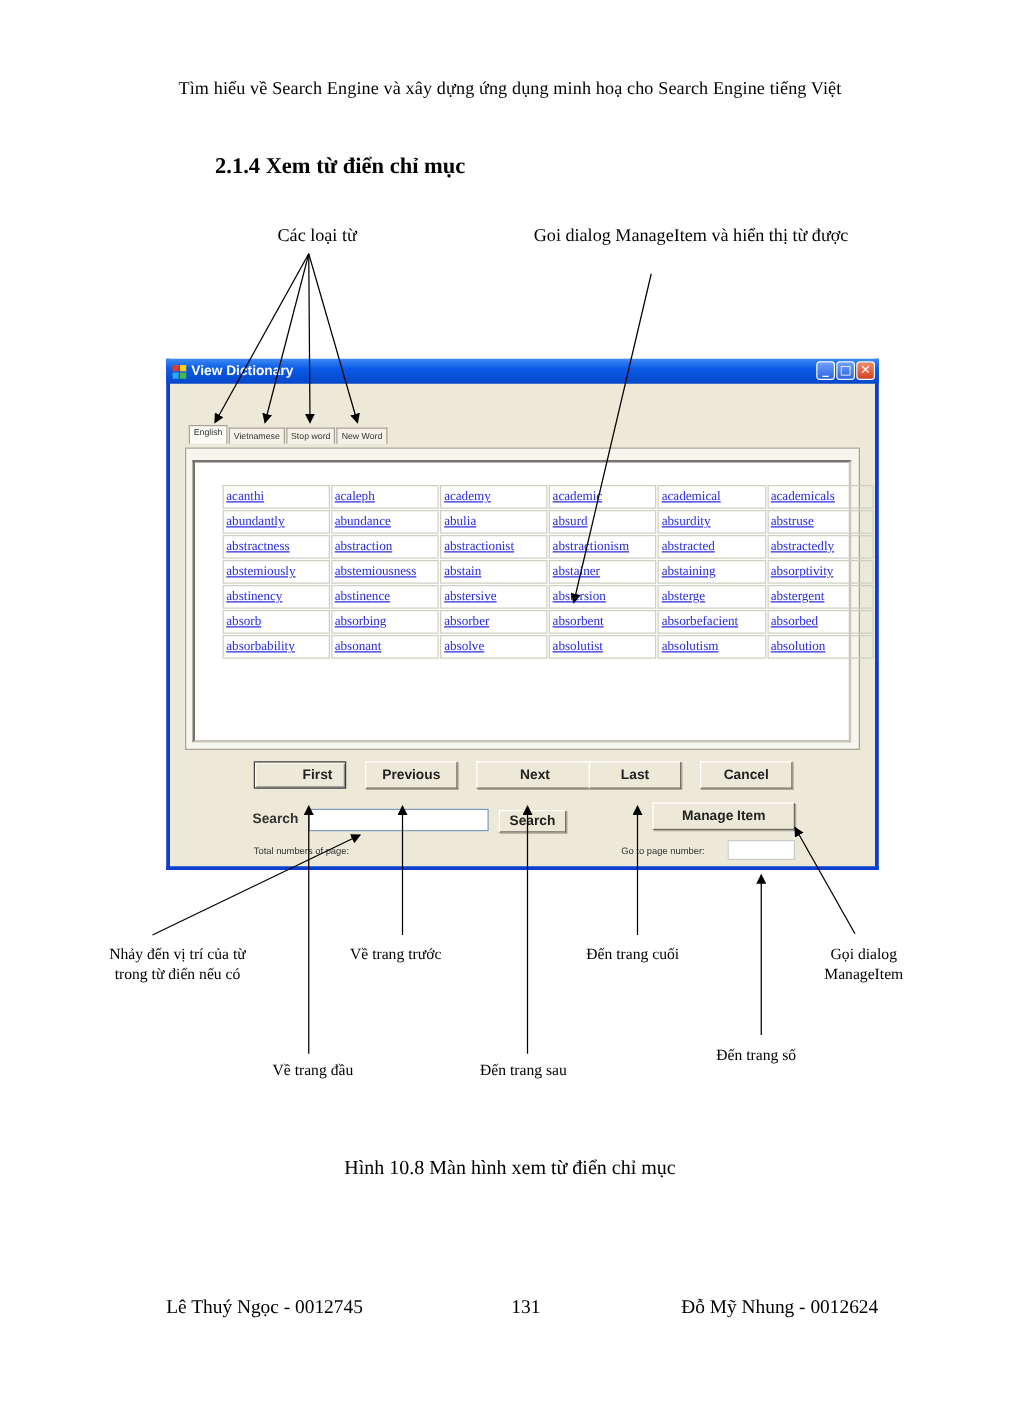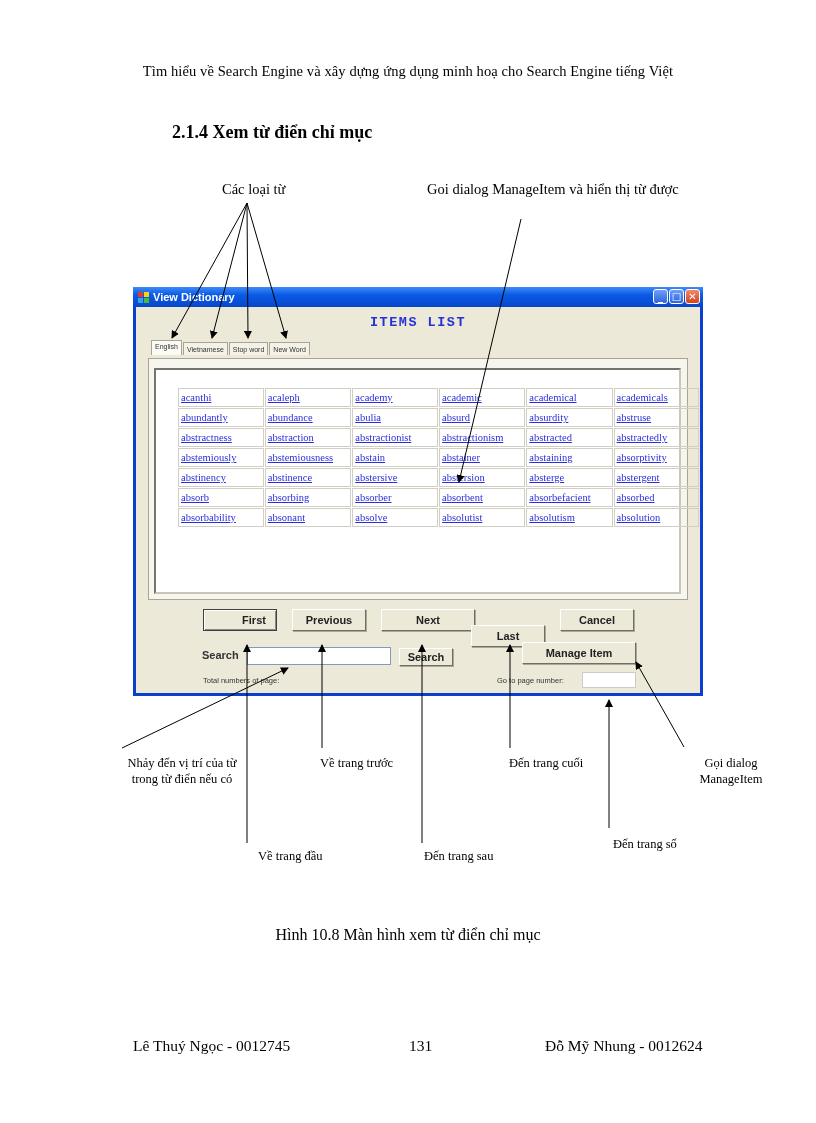--- a/index.html
+++ b/index.html
@@ -4,21 +4,21 @@
 <style>
   html, body { margin: 0; padding: 0; }
   body {
     width: 816px; height: 1123px; position: relative; overflow: hidden;
     background: #ffffff; font-family: "Liberation Serif", "DejaVu Serif", serif; color: #000;
   }
   .abs { position: absolute; }
   .header-line { top: 63px; left: 0; width: 816px; text-align: center; font-size: 14.5px; letter-spacing: 0.1px; }
   .section-title { top: 122px; left: 172px; font-size: 18px; font-weight: bold; }
   .annot { font-size: 14.5px; white-space: nowrap; }
-  .annot-small { font-size: 12.5px; text-align: center; line-height: 16px; white-space: nowrap; margin-left: 40px; }
+  .annot-small { font-size: 12.5px; text-align: center; line-height: 16px; white-space: nowrap; }
   .caption { top: 926px; left: 0; width: 816px; text-align: center; font-size: 16px; }
   .footer { top: 1037px; font-size: 15.5px; }
 
   
   .window {
     left: 133px; top: 287px; width: 570px; height: 409px;
     background: #ece9d8; border: 3px solid #0a3fd0; border-top: none; box-sizing: border-box;
   }
   .titlebar {
     position: absolute; left: -3px; top: 0; width: 570px; height: 20px;
@@ -89,21 +89,20 @@
         <i style="left:6px;top:6px;background:#47b843;"></i>
     </span>
     <span>View Dictionary</span>
     <div class="win-btns">
       <div class="win-btn"><span>_</span></div>
       <div class="win-btn"><span>□</span></div>
       <div class="win-btn close"><span>✕</span></div>
     </div>
   </div>
 
-  <div class="items-title">ITEMS LIST</div>
 
   <div class="tabs">
     <div class="tab active">English</div>
     <div class="tab">Vietnamese</div>
     <div class="tab">Stop word</div>
     <div class="tab">New Word</div>
   </div>
 
   <div class="panel">
     <div class="listbox"></div>
@@ -166,21 +165,21 @@
         <td>absolutist</td>
         <td>absolutism</td>
         <td>absolution</td>
       </tr>
     </tbody>
   </table>
 
   <div class="btn default" style="left:67px; top:322px; width:74px;padding-left:28px;">First</div>
   <div class="btn" style="left:156px; top:322px; width:74px;">Previous</div>
   <div class="btn" style="left:245px; top:322px; width:94px;">Next</div>
-  <div class="btn" style="left:335px; top:322px; width:74px;margin-top:16px;">Last</div>
+  <div class="btn" style="left:335px; top:322px; width:74px;">Last</div>
   <div class="btn" style="left:424px; top:322px; width:74px;">Cancel</div>
 
   <div class="lbl" style="left:66px; top:362px; font-weight:bold; font-size:11px;">Search</div>
   <div class="inp" style="left:111px; top:360px; width:144px; height:18px;"></div>
   <div class="btn" style="left:263px; top:361px; width:54px; height:18px;">Search</div>
   <div class="btn" style="left:386px; top:355px; width:114px; height:22px;">Manage Item</div>
 
   <div class="lbl" style="left:67px; top:389px; font-size:7.5px;">Total numbers of page:</div>
   <div class="lbl" style="left:361px; top:389px; font-size:7.5px;">Go to page number:</div>
   <div class="inp" style="left:446px; top:385px; width:54px; height:16px; border-color:#ccc;"></div>

